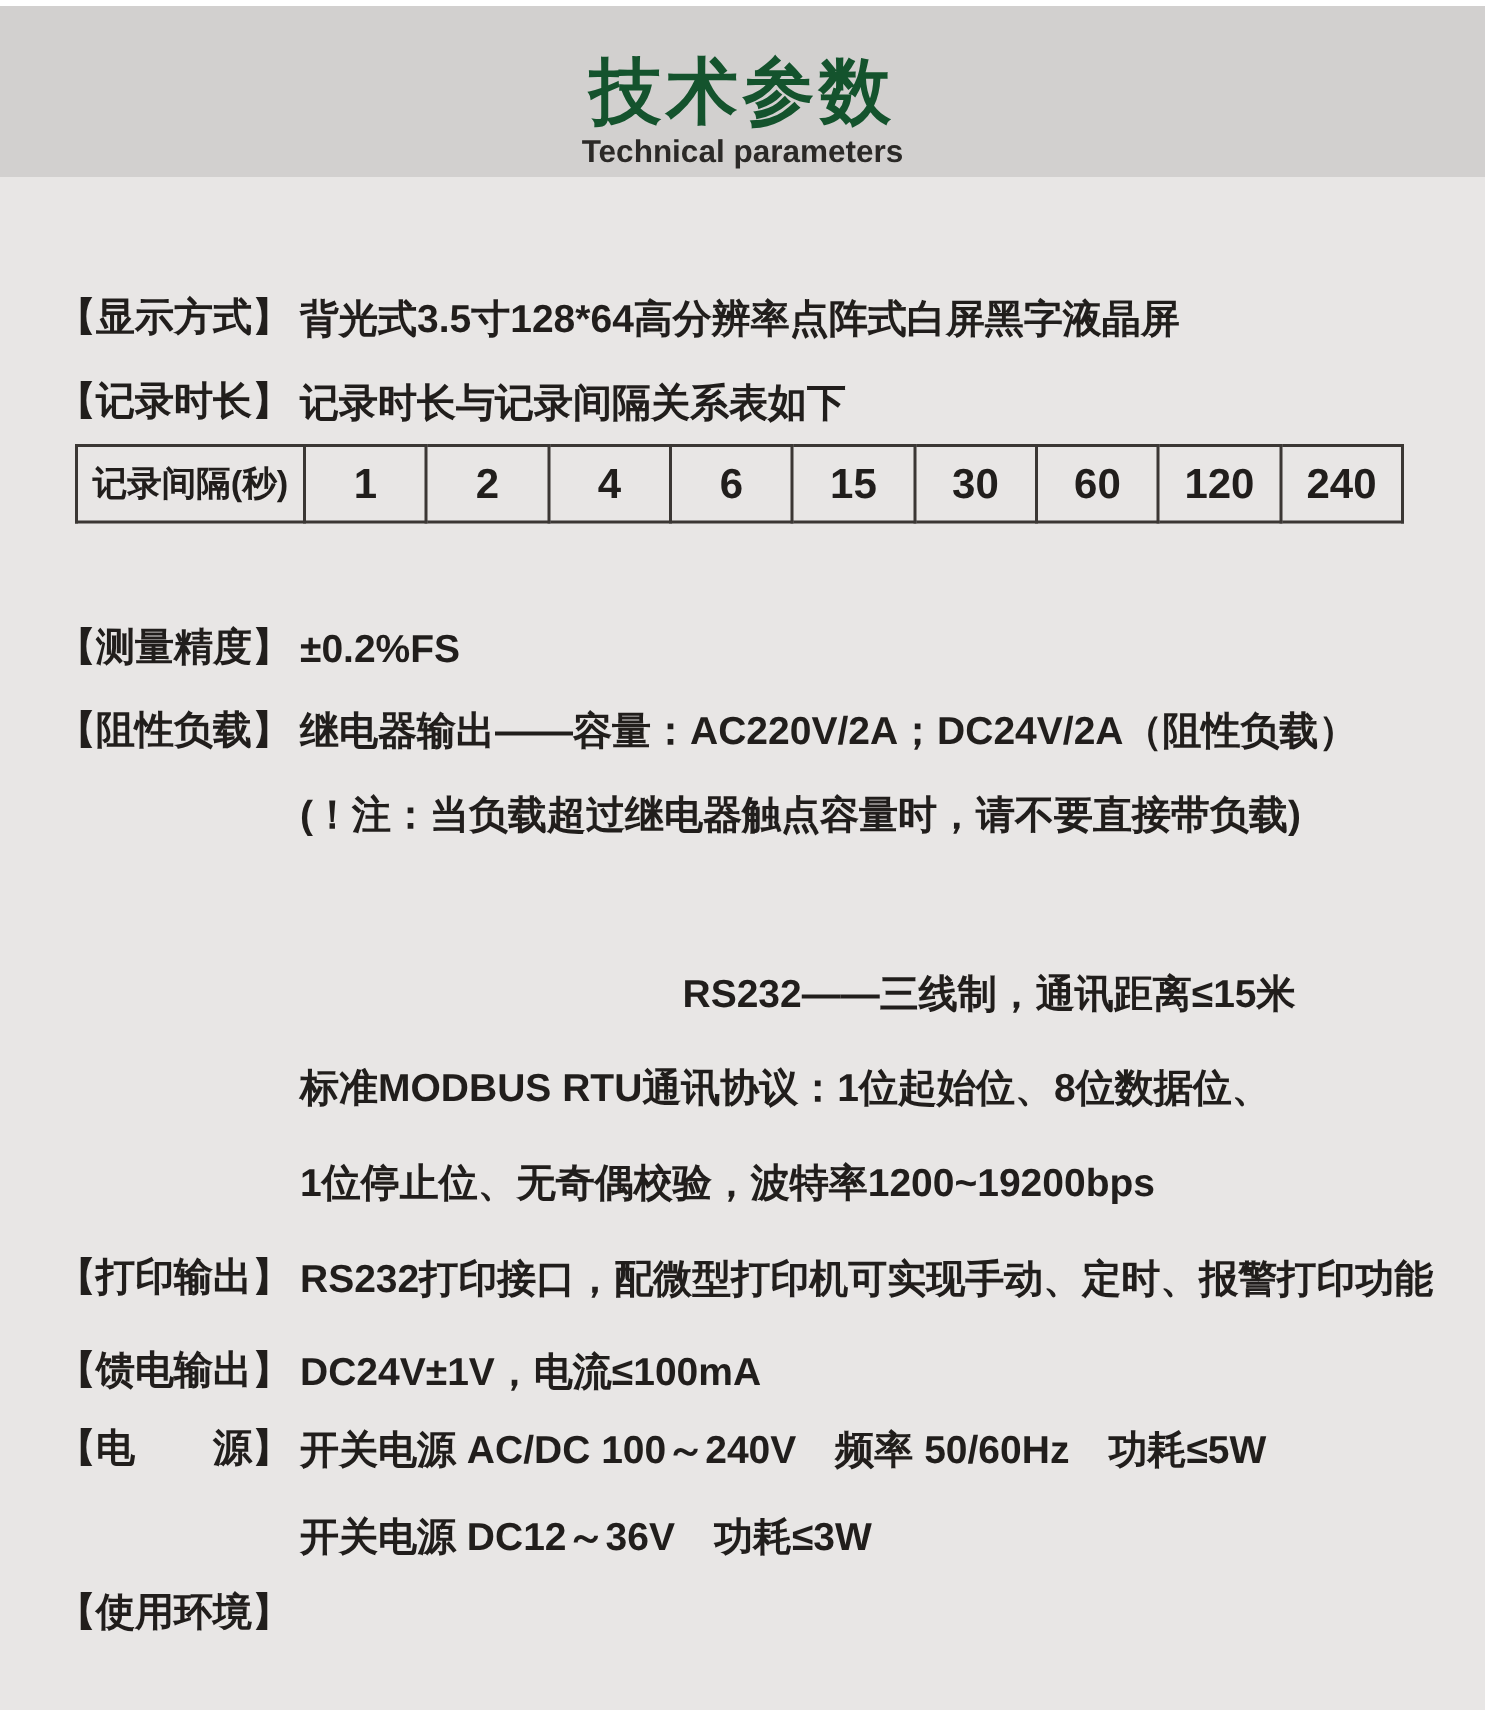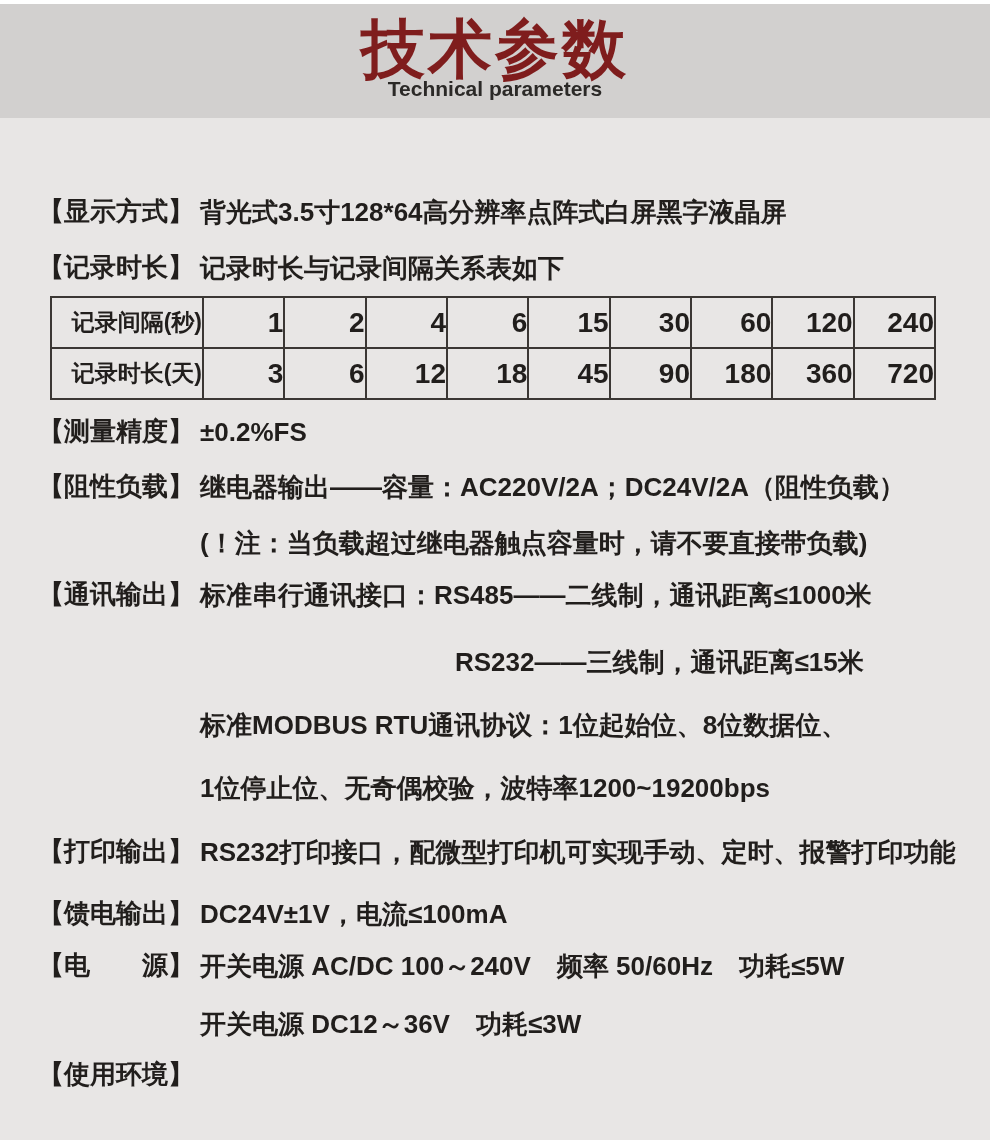--- a/index.html
+++ b/index.html
@@ -15,26 +15,26 @@
   .top-strip{
     position:absolute;top:0;left:0;width:990px;height:4px;background:#ffffff;
   }
   .header-band{
     position:absolute;top:4px;left:0;width:990px;height:114px;
     background:#d2d0cf;
     text-align:center;
   }
   .page-title{
     margin:0;
-    padding-top:17px;
-    font-size:64px;
+    padding-top:30px;
+    font-size:48px;
     font-weight:700;
     letter-spacing:3px;
     line-height:56px;
-    color:#7f1d1d;
+    color:#14532d;
   }
   .page-subtitle{
     margin:0;
     font-size:21px;
     font-weight:700;
     line-height:24px;
     color:#2b2927;
   }
   .spec-row{
     position:absolute;
@@ -65,21 +65,21 @@
     left:50px;
     top:296px;
     width:886px;
     border-collapse:collapse;
     table-layout:fixed;
     background:transparent;
   }
   .spec-table td{
     border:2px solid #3b3734;
     height:49px;
-    text-align:right;
+    text-align:center;
     vertical-align:middle;
     font-size:28px;
     font-weight:600;
     padding:0;
     overflow:hidden;
   }
   .spec-table td.row-hd{
     font-size:23px;
     width:150px;
   }
@@ -113,53 +113,37 @@
       <td>1</td>
       <td>2</td>
       <td>4</td>
       <td>6</td>
       <td>15</td>
       <td>30</td>
       <td>60</td>
       <td>120</td>
       <td>240</td>
     </tr>
-    <tr>
-      <td class="row-hd">记录时长(天)</td>
-      <td>3</td>
-      <td>6</td>
-      <td>12</td>
-      <td>18</td>
-      <td>45</td>
-      <td>90</td>
-      <td>180</td>
-      <td>360</td>
-      <td>720</td>
-    </tr>
   </tbody>
     </table>
 
   <div class="spec-row" style="top:414px">
     <span class="spec-label">【测量精度】</span>
     <span class="spec-content">±0.2%FS</span>
   </div>
 
   <div class="spec-row" style="top:469px">
     <span class="spec-label">【阻性负载】</span>
     <span class="spec-content">继电器输出——容量：AC220V/2A；DC24V/2A（阻性负载）</span>
   </div>
 
   <div class="spec-row" style="top:525px">
     <span class="spec-content">(！注：当负载超过继电器触点容量时，请不要直接带负载)</span>
   </div>
 
-  <div class="spec-row" style="top:577px">
-    <span class="spec-label">【通讯输出】</span>
-    <span class="spec-content">标准串行通讯接口：RS485——二线制，通讯距离≤1000米</span>
-  </div>
 
   <div class="spec-row" style="top:644px">
     <span class="spec-content indent-rs232">RS232——三线制，通讯距离≤15米</span>
   </div>
 
   <div class="spec-row" style="top:707px">
     <span class="spec-content">标准MODBUS RTU通讯协议：1位起始位、8位数据位、</span>
   </div>
 
   <div class="spec-row" style="top:770px">

